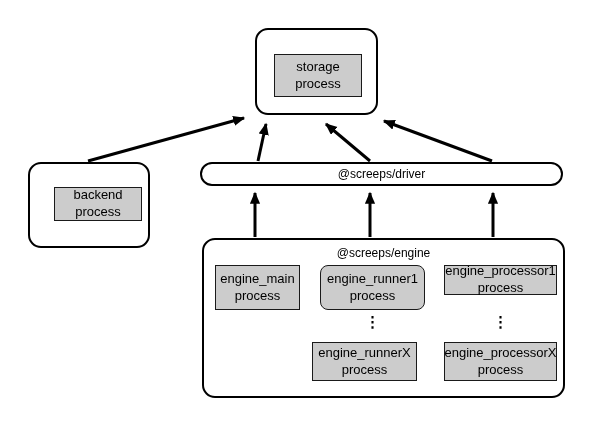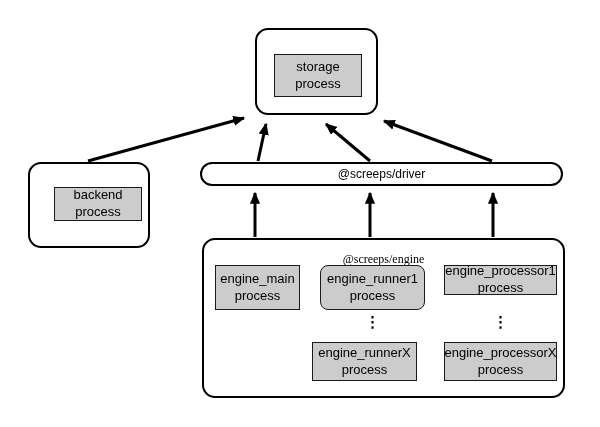--- a/index.html
+++ b/index.html
@@ -60,21 +60,21 @@
   .n-storage { left: 17px; top: 24px; width: 88px; height: 43px; }
   
   .g-backend { left: 28px; top: 162px; width: 122px; height: 86px; }
   .g-backend .group-label { top: 5px; }
   .n-backend { left: 24px; top: 23px; width: 88px; height: 34px; }
   
   .g-driver { left: 200px; top: 162px; width: 363px; height: 24px; border-radius: 12px; }
   .g-driver .group-label { top: 2px; }
   
   .g-engine { left: 202px; top: 238px; width: 363px; height: 160px; }
-  .g-engine .group-label { top: 11px; font-family: Liberation Serif, serif; }
+  .g-engine .group-label { top: 5px; }
   .n-engine-main       { left: 11px;  top: 25px;  width: 85px;  height: 45px; }
   .n-engine-runner1    { left: 116px; top: 25px;  width: 105px; height: 45px; border-radius: 8px; }
   .n-engine-runnerx    { left: 108px; top: 102px; width: 105px; height: 39px; }
   .n-engine-processor1 { left: 240px; top: 25px;  width: 113px; height: 30px; }
   .n-engine-processorx { left: 240px; top: 102px; width: 113px; height: 39px; }
   .e-runner    { left: 116px; top: 74px; width: 105px; }
   .e-processor { left: 240px; top: 74px; width: 113px; }
   
   .arrows {
     position: absolute;

